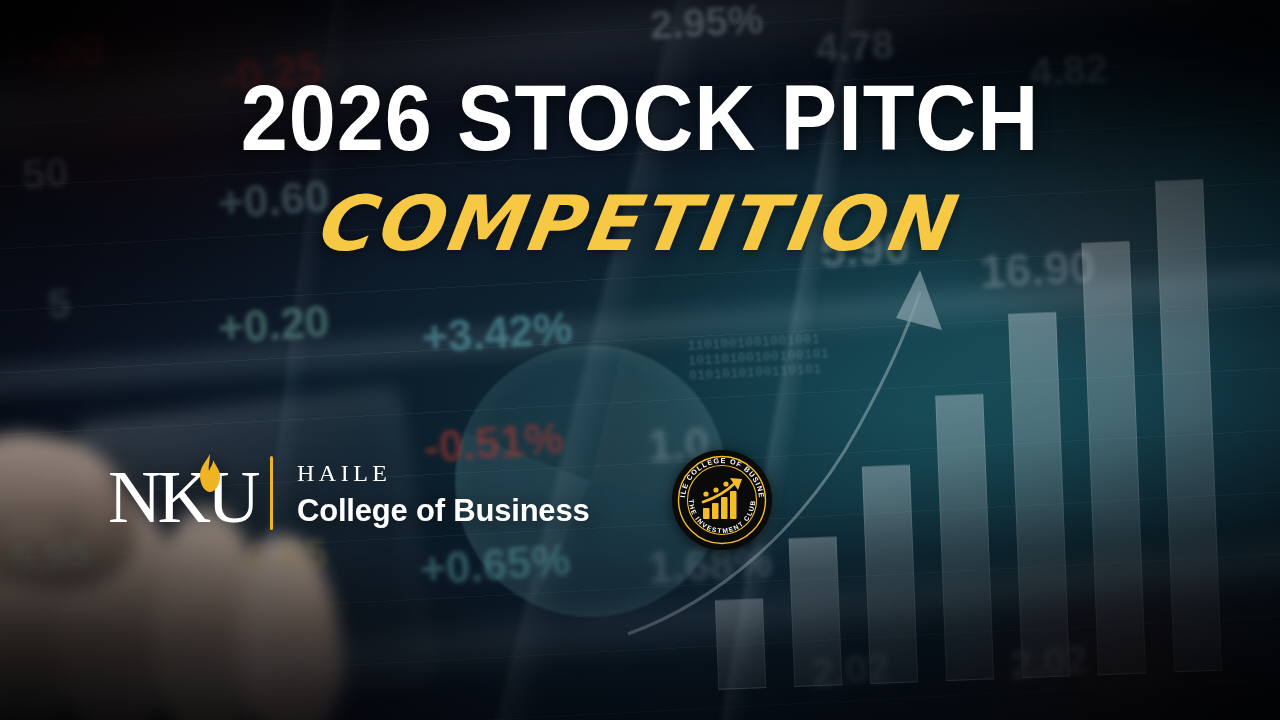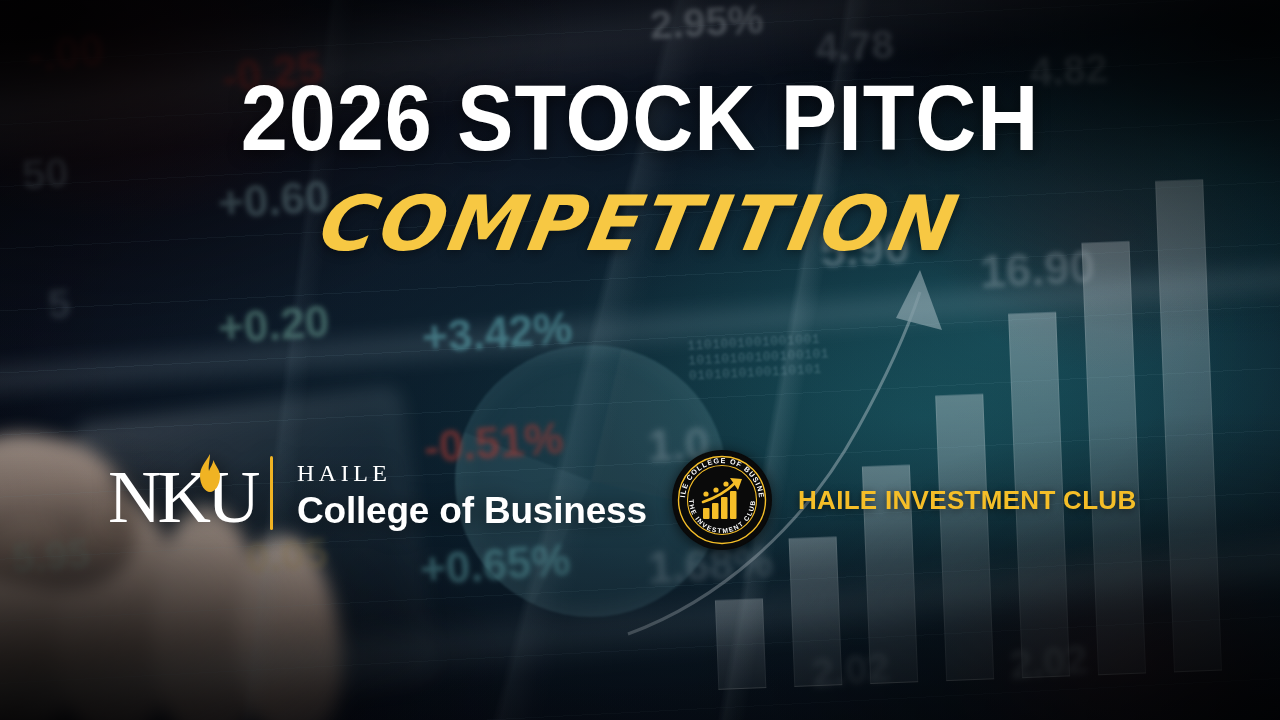--- a/index.html
+++ b/index.html
@@ -212,21 +212,21 @@
   .nku-divider{
     width:3px;height:74px;background:#F0B323;margin:0 20px 0 8px;border-radius:2px;
   }
   .haile-word{
     font-family:"Liberation Serif","DejaVu Serif",serif;
     font-weight:400;font-size:24px;line-height:34px;
     color:#ffffff;letter-spacing:4.5px;
   }
   .cob-word{
     font-family:"Liberation Sans",sans-serif;
-    font-weight:700;font-size:37px;line-height:38px;
+    font-weight:700;font-size:31px;line-height:38px;
     color:#ffffff;letter-spacing:-.2px;margin-top:2px;
   }
 
   
   .club-group{
     position:absolute;left:672px;top:10px;
     display:flex;align-items:center;gap:26px;
   }
   .club-badge{
     position:relative;width:100px;height:100px;border-radius:50%;
@@ -358,18 +358,17 @@
               <rect x="49" y="47" width="6.5" height="22" rx="1"></rect>
               <rect x="58" y="41" width="6.5" height="28" rx="1"></rect>
               <path d="M31 52 C 40 49, 52 44, 63 33" fill="none" stroke="#F5BE28" stroke-width="2.6" stroke-linecap="round"></path>
               <path d="M58 28 L70 29 L66 40 Z"></path>
               <circle cx="34" cy="44" r="2.6"></circle>
               <circle cx="44" cy="40" r="2.6"></circle>
               <circle cx="54" cy="34" r="2.6"></circle>
             </g>
           </svg>
         </div>
-        <div class="club-name">HAILE INVESTMENT CLUB</div>
       </div>
 
     </div>
   </div>
 </div>
 
 </body></html>

